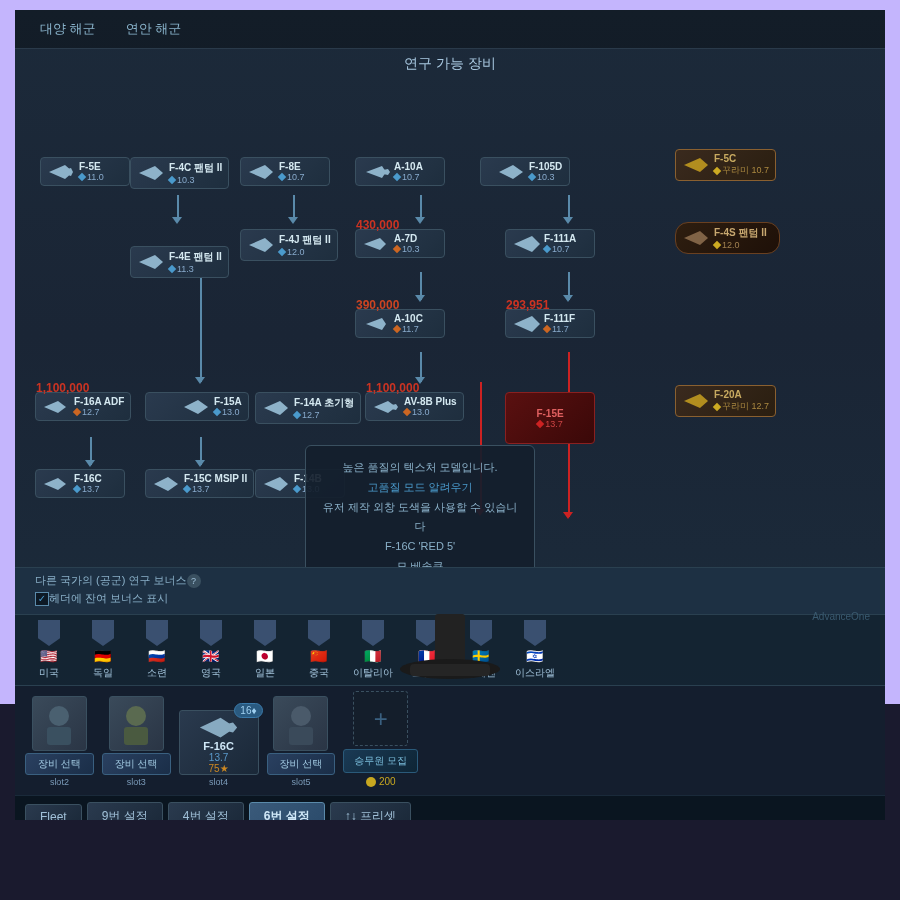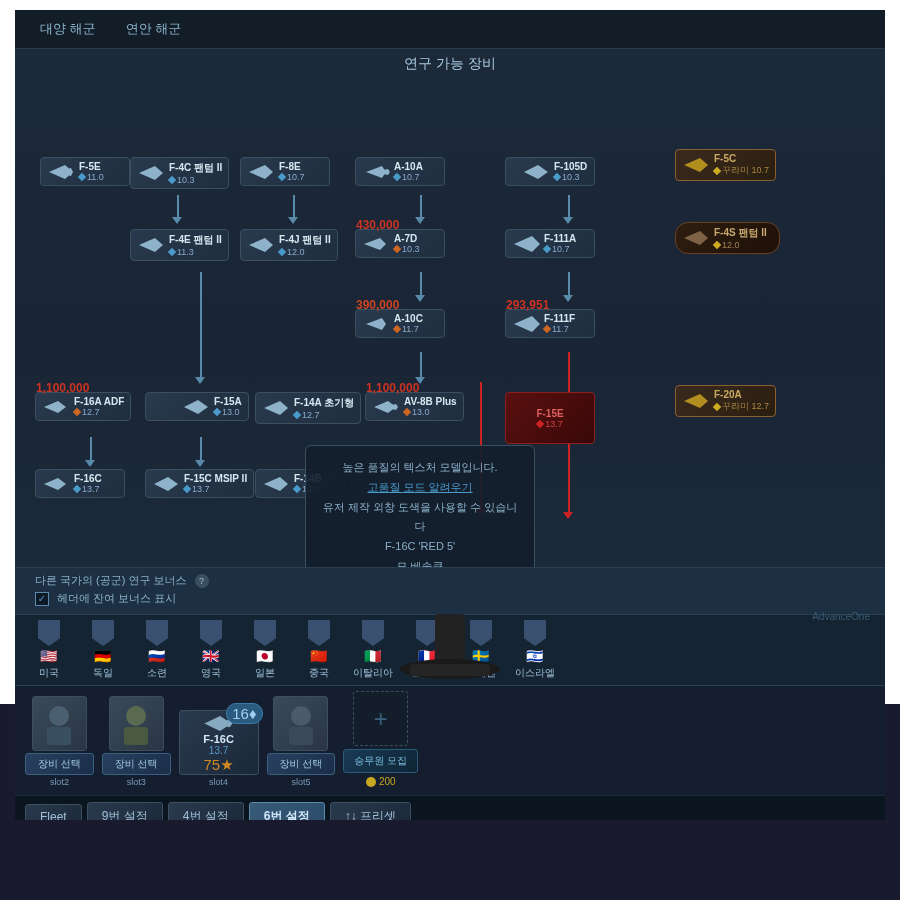--- a/index.html
+++ b/index.html
@@ -11,21 +11,21 @@
       overflow: hidden;
       position: relative;
     }
 
     
     .monitor {
       position: absolute;
       top: 0; left: 0;
       width: 900px;
       height: 704px;
-      background: #ffffff;
+      background: #c4b5fd;
     }
 
     .screen {
       position: absolute;
       top: 10px; left: 15px;
       width: 870px;
       height: 810px;
       background: linear-gradient(180deg, #1c2a3a 0%, #1a2535 40%, #1c2e3e 100%);
       overflow: hidden;
     }
@@ -172,34 +172,33 @@
       border-radius: 6px;
       padding: 12px 16px;
       color: #8ab0c8;
       font-size: 11px;
       line-height: 1.8;
       text-align: center;
       z-index: 10;
     }
     .popup-overlay .highlight {
       color: #4a9acc;
-      text-decoration: underline;
       cursor: pointer;
     }
 
     
     .bonus-section {
       background: rgba(30,50,70,0.8);
       border-top: 1px solid #2a4050;
       padding: 5px 20px;
     }
     .bonus-row {
       display: flex;
       align-items: center;
-      gap: 8px;
+      gap: 0;
       color: #8ab0c8;
       font-size: 11px;
       margin-bottom: 3px;
     }
     .checkbox {
       width: 14px;
       height: 14px;
       border: 1px solid #5a8aaa;
       background: rgba(10,20,30,0.8);
       display: flex;
@@ -304,23 +303,23 @@
     .slot-stat { color: #5a9acc; font-size: 10px; }
     .slot-badge {
       position: absolute;
       top: -8px;
       right: -5px;
       background: #2a5a80;
       border: 1px solid #3a7aaa;
       border-radius: 10px;
       padding: 1px 5px;
       color: #a0d0f0;
-      font-size: 15px;
-    }
-    .slot-stars { color: #cc8822; font-size: 15px; }
+      font-size: 10px;
+    }
+    .slot-stars { color: #cc8822; font-size: 10px; }
     .recruit-slot {
       display: flex;
       flex-direction: column;
       align-items: center;
       gap: 3px;
     }
     .recruit-btn {
       background: linear-gradient(135deg, #1a3a55, #0e2535);
       border: 1px solid #2a5a7a;
       border-radius: 3px;
@@ -491,21 +490,21 @@
         </div>
         <div class="card-info">
           <span class="card-name">A-10A</span>
           <span class="card-stat">
               <span class="diamond"></span>
               <span>10.7</span>
             </span>
         </div>
       </div>
 
-      <div class="aircraft-card" style="left:490px;top:80px;padding-left:16px;">
+      <div class="aircraft-card" style="left:465px;top:80px;padding-left:16px;">
         <div class="plane-icon">
           <svg class="plane-svg" viewBox="0 0 28 20">
               <path d="M2,10 L16,3 L26,10 L16,17 Z"></path>
             </svg>
         </div>
         <div class="card-info">
           <span class="card-name">F-105D</span>
           <span class="card-stat">
               <span class="diamond"></span>
               <span>10.3</span>
@@ -521,21 +520,21 @@
         </div>
         <div class="card-info">
           <span class="card-name" style="color:#c8aa60;">F-5C</span>
           <span class="card-stat" style="color:#aa8840;">
               <span class="diamond gold"></span>
               <span>꾸라미 10.7</span>
             </span>
         </div>
       </div>
 
-      <div class="aircraft-card" style="left:115px;top:152px;text-align:right;">
+      <div class="aircraft-card" style="left:115px;top:169px;text-align:right;">
         <div class="plane-icon">
           <svg class="plane-svg" viewBox="0 0 28 20">
               <path d="M2,10 L18,3 L26,10 L18,17 Z"></path>
             </svg>
         </div>
         <div class="card-info">
           <span class="card-name">F-4E 팬텀 II</span>
           <span class="card-stat">
               <span class="diamond"></span>
               <span>11.3</span>

